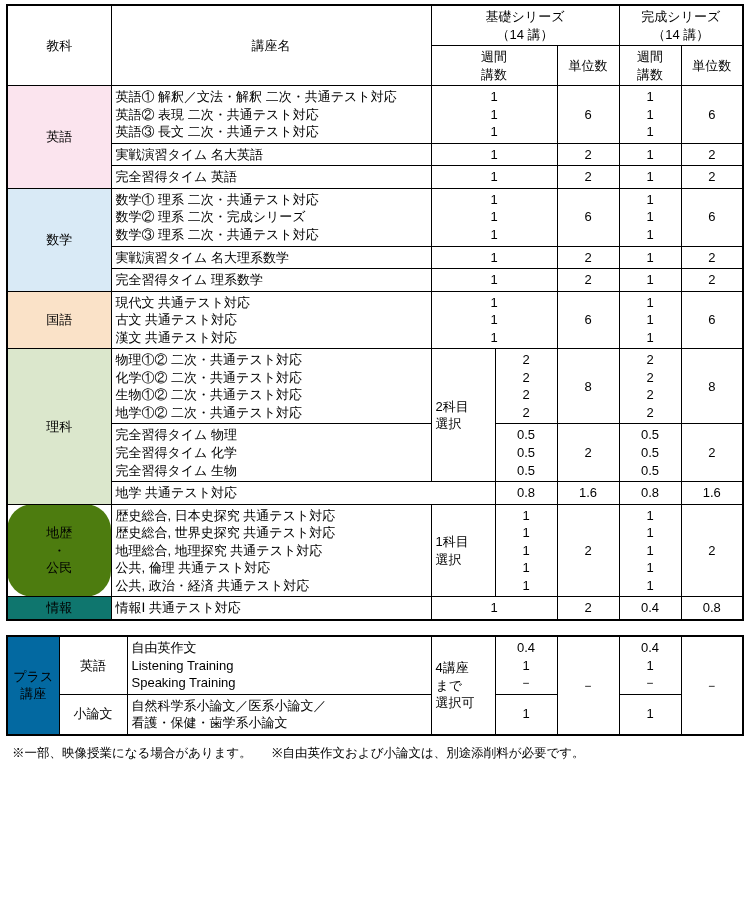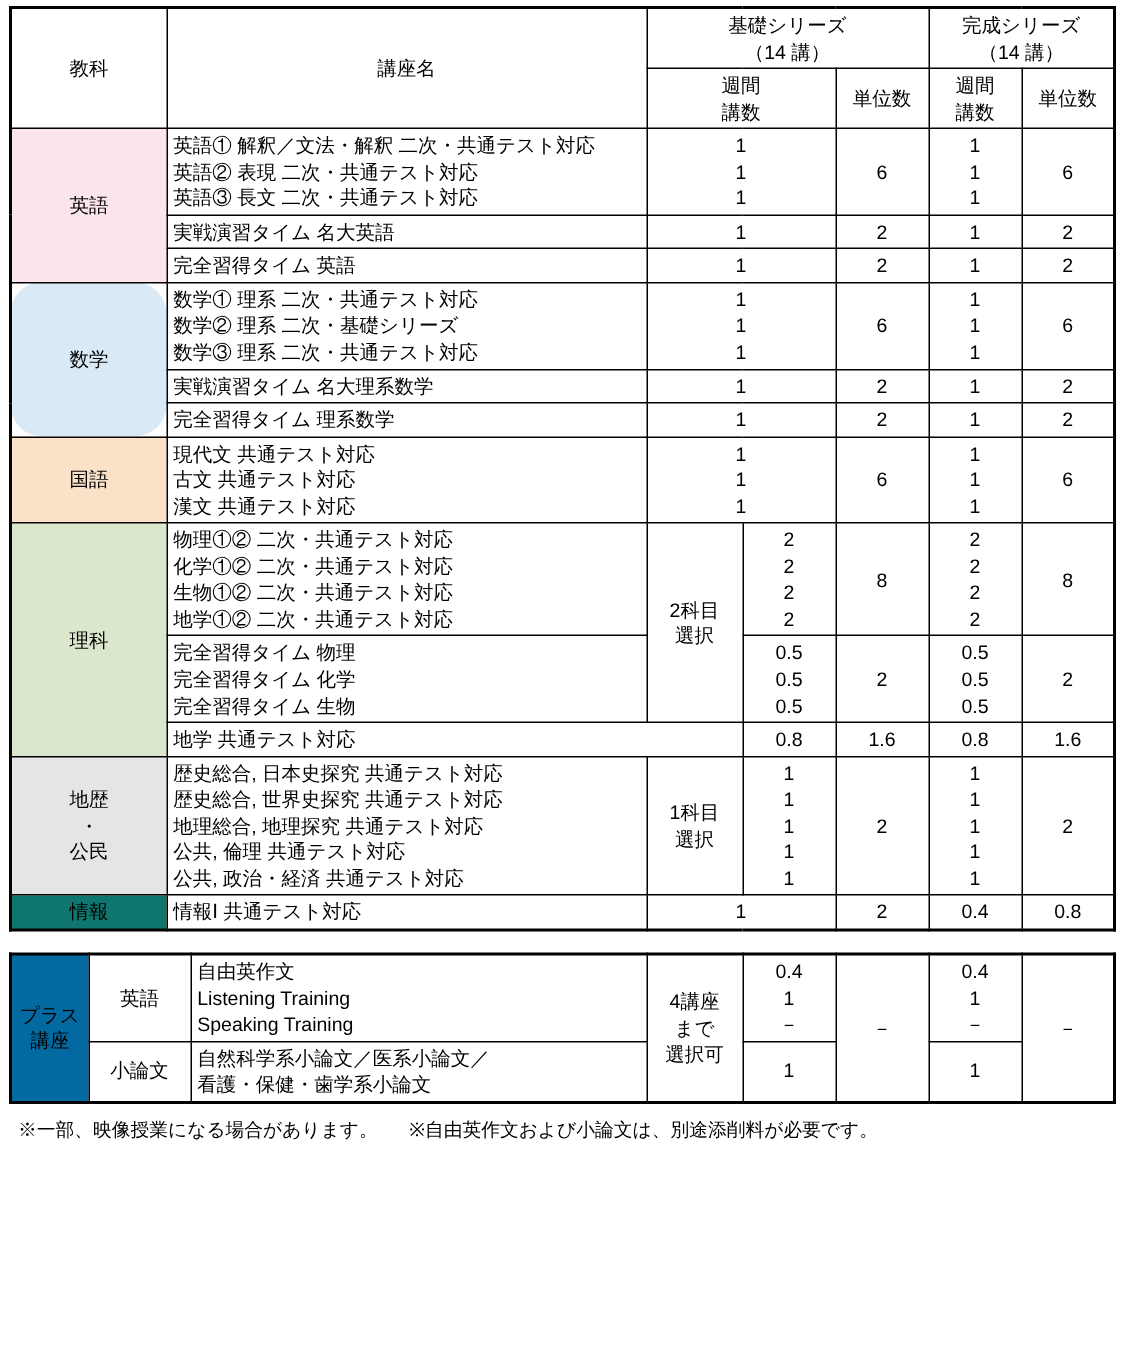--- a/index.html
+++ b/index.html
@@ -59,37 +59,38 @@
     font-size: 13.5px;
   }
   .red {
     color: #000000;
   }
   .lines div {
     white-space: nowrap;
   }
   
   .bg-eng { background: #fbe4ee; }
-  .bg-math { background: #d9eaf6; border-radius: 21px; }
+  .bg-math { background: #d9eaf6; }
   .bg-jpn { background: #fae2c8; margin-left: 17px; }
   .bg-sci { background: #dbe7cc; }
-  .bg-soc { background: #e5e5e5; }
+  .bg-soc { background: #4d7c0f; border-radius: 26px; }
   .bg-info { background: #0f766e; }
   .bg-plus { background: #0369a1; margin-left: 39px; }
 
   .note {
     margin: 8px 6px 12px 6px;
     font-size: 12.5px;
     white-space: nowrap;
+    font-family: Liberation Serif, serif;
   }
   .gap {
     height: 14px;
   }
   .sel-cell {
-    text-align: center;
+    text-align: left;
     font-size: 13.5px;
     line-height: 1.3;
   }
   .plus-label {
     text-align: center;
     font-size: 14px;
     line-height: 1.25;
   }
 </style>
 </head>
@@ -167,21 +168,21 @@
         <td class="num" colspan="2">1</td>
         <td class="num">2</td>
         <td class="num">1</td>
         <td class="num">2</td>
       </tr>
 
       <tr>
         <td class="subj bg-math" rowspan="3">数学</td>
         <td class="coursename lines">
           <div>数学① 理系 二次・共通テスト対応</div>
-          <div>数学② 理系 二次・基礎シリーズ</div>
+          <div>数学② 理系 二次・完成シリーズ</div>
           <div>数学③ 理系 二次・共通テスト対応</div>
         </td>
         <td class="num lines" colspan="2">
           <div>1</div>
           <div>1</div>
           <div>1</div>
         </td>
         <td class="num">6</td>
         <td class="num lines">
           <div>1</div>

